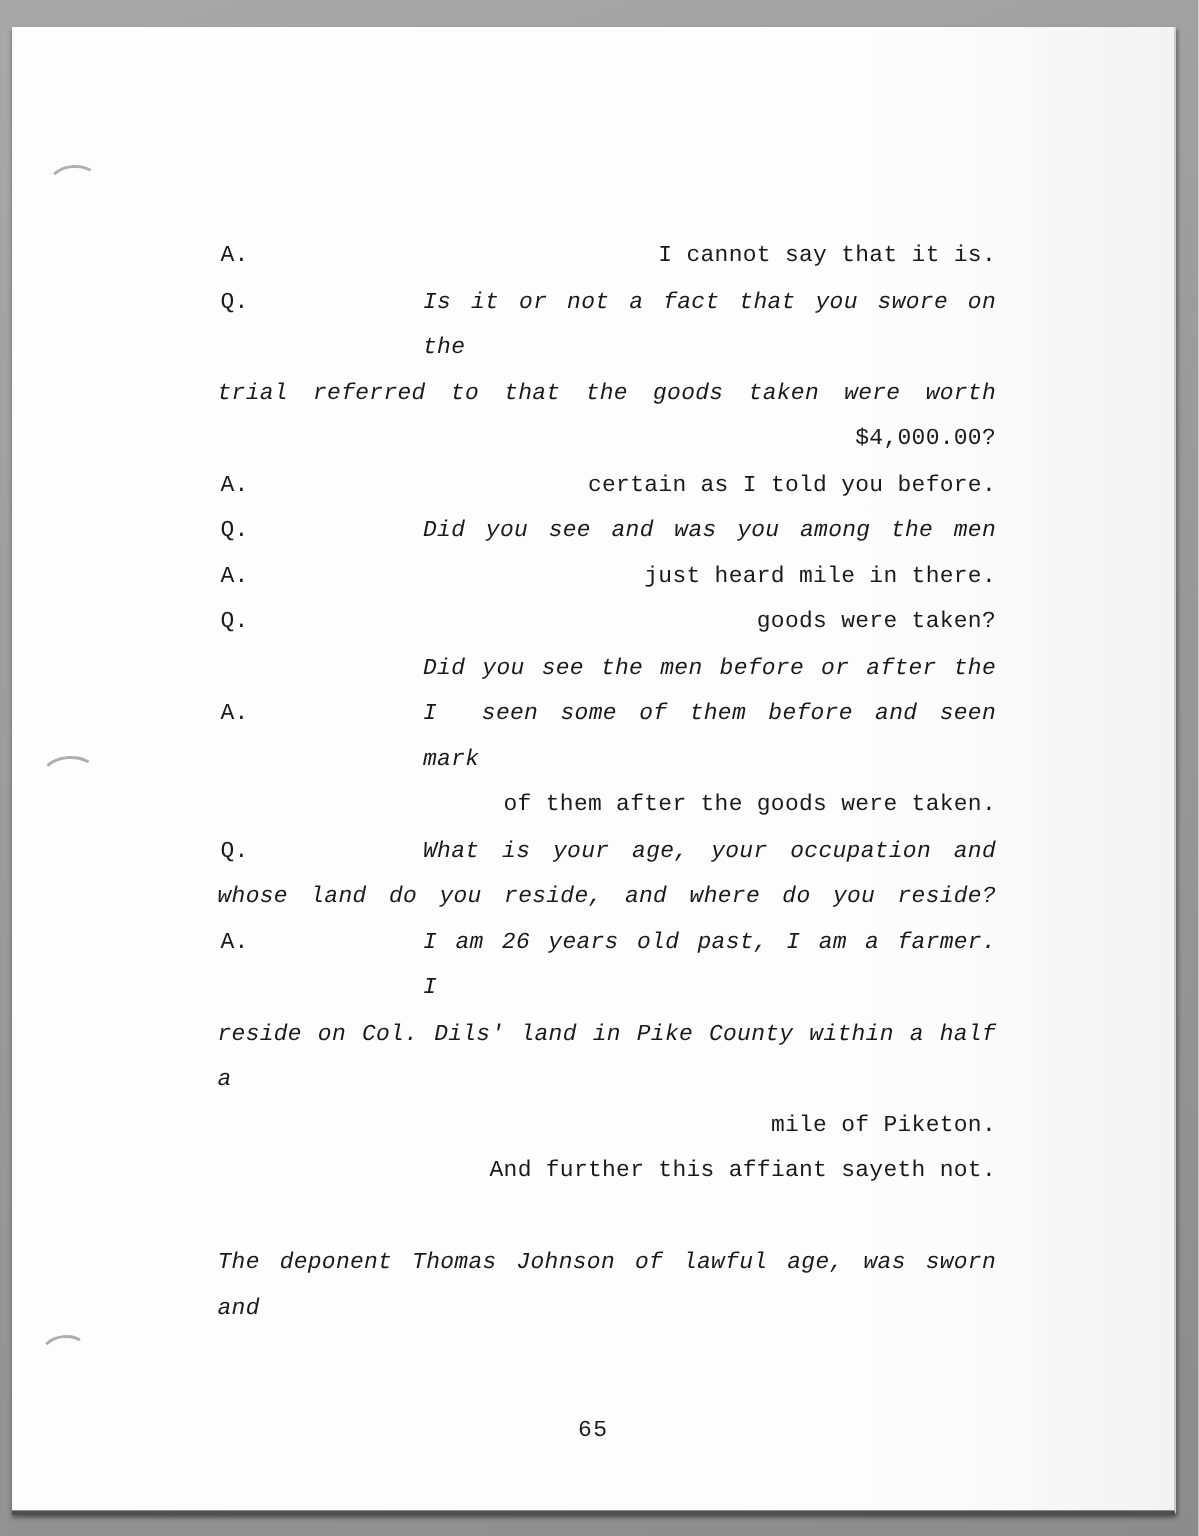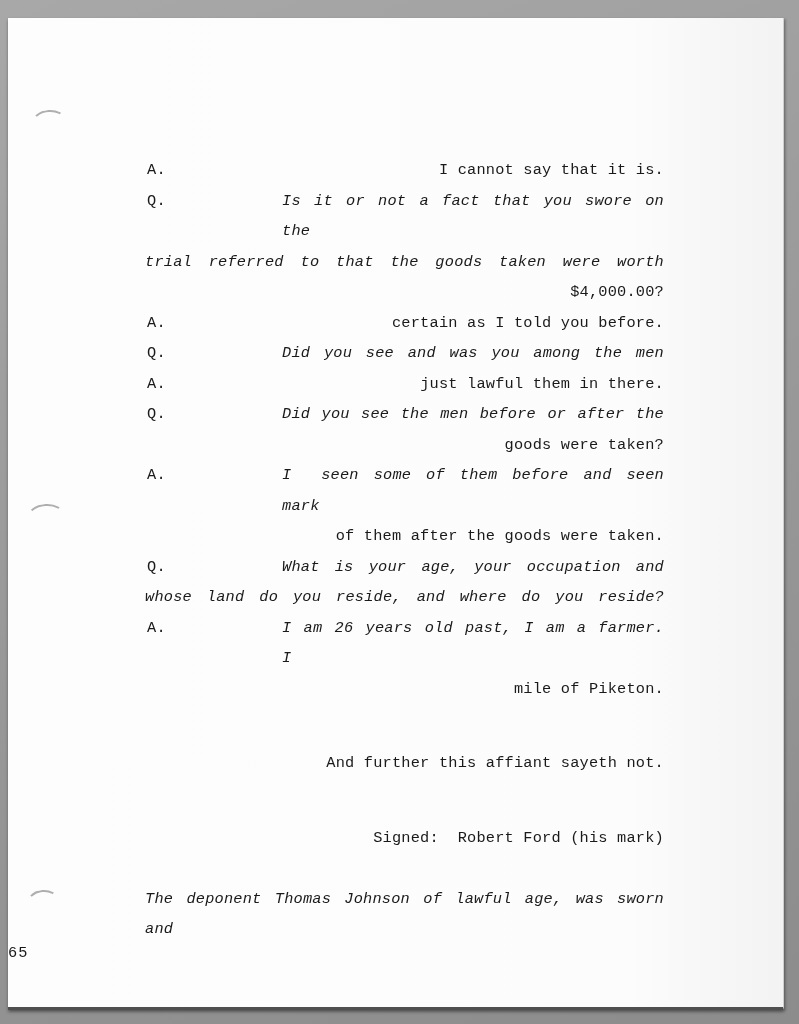--- a/index.html
+++ b/index.html
@@ -41,27 +41,27 @@
     min-height: 30.5px;
     text-align: right;
   }
   .first { padding-left: 137px; }
   .fill {
     text-align: justify;
     text-align-last: justify;
     text-justify: inter-word;
     font-style: italic;
   }
-  .indent-block { padding-left: 137px; margin-top: 44px; }
+  .indent-block { padding-left: 137px; }
   .spacer { height: 30.5px; }
   .page-number {
     position: absolute;
     left: 0; top: 926px;
     width: 100%;
-    text-align: left;
+    text-align: center;
     font-size: 15.3px;
     color: #1a1a1a;
     letter-spacing: 1px;
   }
   .curl-mark {
     position: absolute;
     border: 2px solid transparent;
     border-top-color: #a2a2a2;
     border-radius: 50%;
     opacity: 0.85;
@@ -98,50 +98,50 @@
       <div class="line">certain as I told you before.</div>
     </div>
 
     <div class="entry">
       <span class="speaker">Q.</span>
       <div class="line first fill">Did you see and was you among the men</div>
     </div>
 
     <div class="entry">
       <span class="speaker">A.</span>
-      <div class="line">just lawful them in there.</div>
+      <div class="line">just heard mile in there.</div>
     </div>
 
     <div class="entry">
       <span class="speaker">Q.</span>
+      <div class="line">goods were taken?</div>
       <div class="line first fill">Did you see the men before or after the</div>
-      <div class="line">goods were taken?</div>
     </div>
 
     <div class="entry">
       <span class="speaker">A.</span>
       <div class="line first fill">I  seen some of them before and seen mark</div>
       <div class="line">of them after the goods were taken.</div>
     </div>
 
     <div class="entry">
       <span class="speaker">Q.</span>
       <div class="line first fill">What is your age, your occupation and</div>
       <div class="line fill">whose land do you reside, and where do you reside?</div>
     </div>
 
     <div class="entry">
       <span class="speaker">A.</span>
       <div class="line first fill">I am 26 years old past, I am a farmer.  I</div>
+      <div class="line fill">reside on Col. Dils' land in Pike County within a half a</div>
       <div class="line">mile of Piketon.</div>
     </div>
 
     <div class="closing">
       <div class="line indent-block">And further this affiant sayeth not.</div>
-      <div class="line indent-block">Signed:  Robert Ford (his mark)</div>
     </div>
 
     <div class="spacer"></div>
 
     <div class="paragraph">
       <div class="line fill">The deponent Thomas Johnson of lawful age, was sworn and</div>
 
     </div>
 
   </div>

